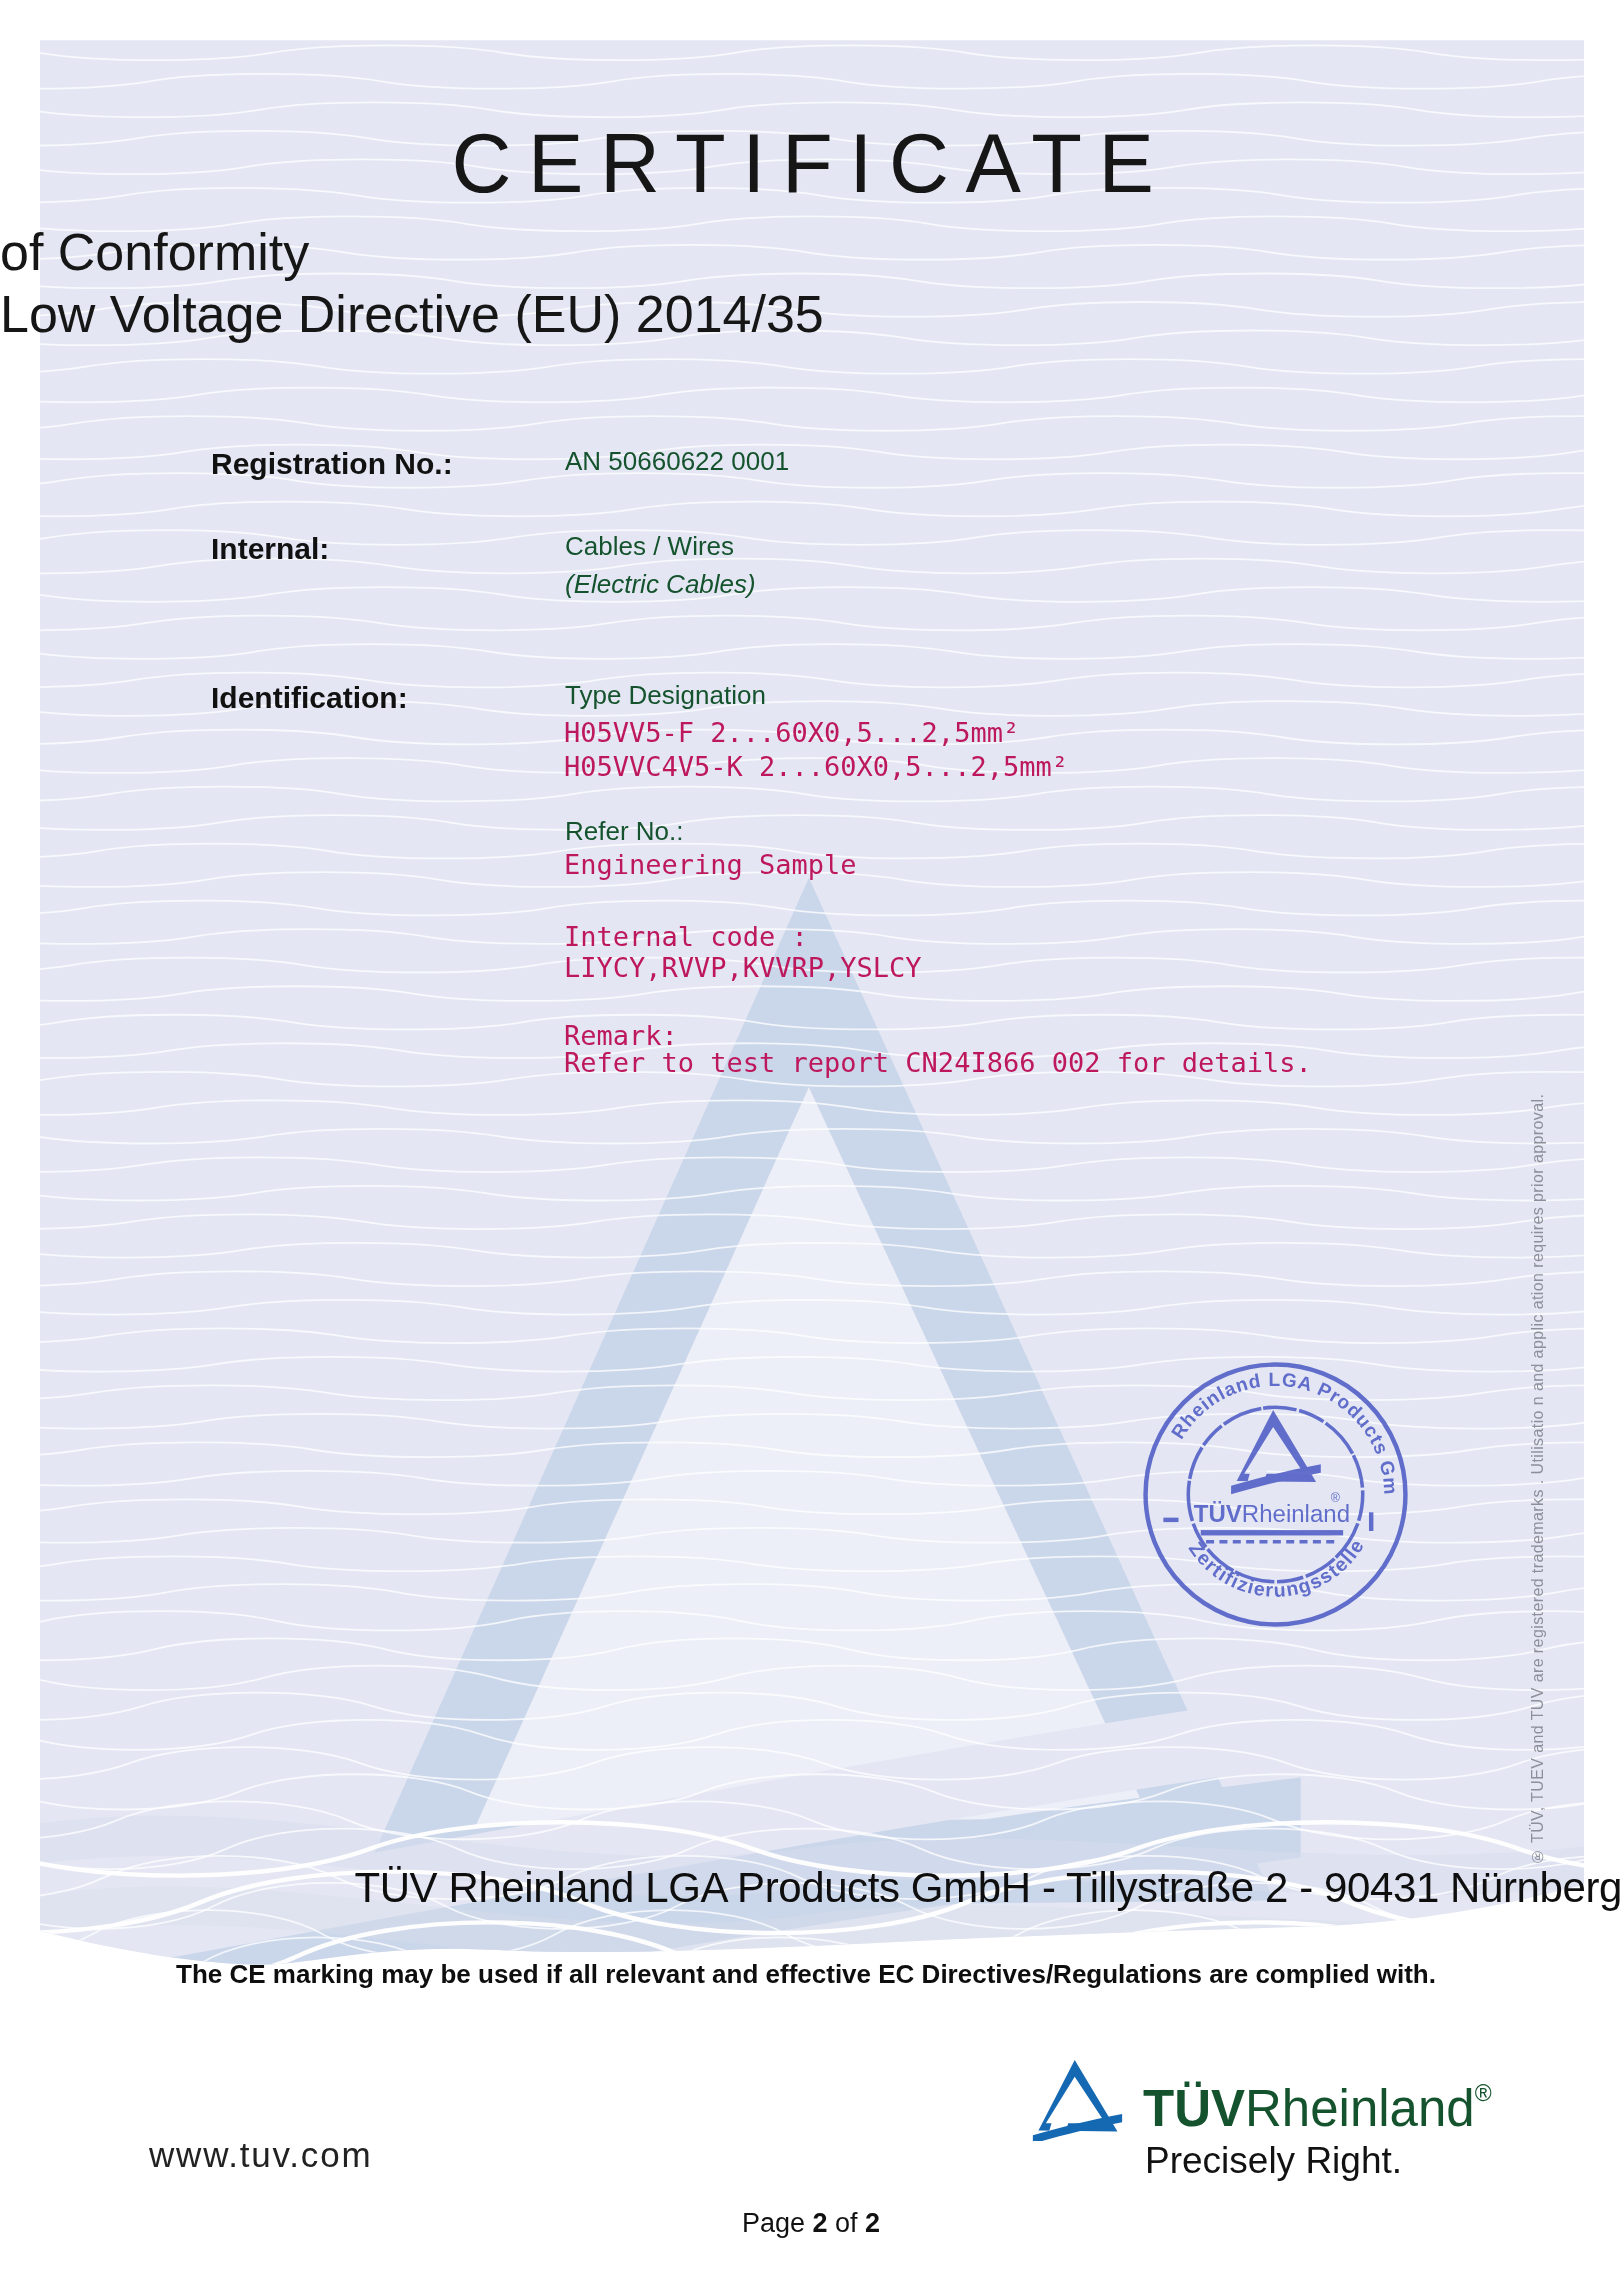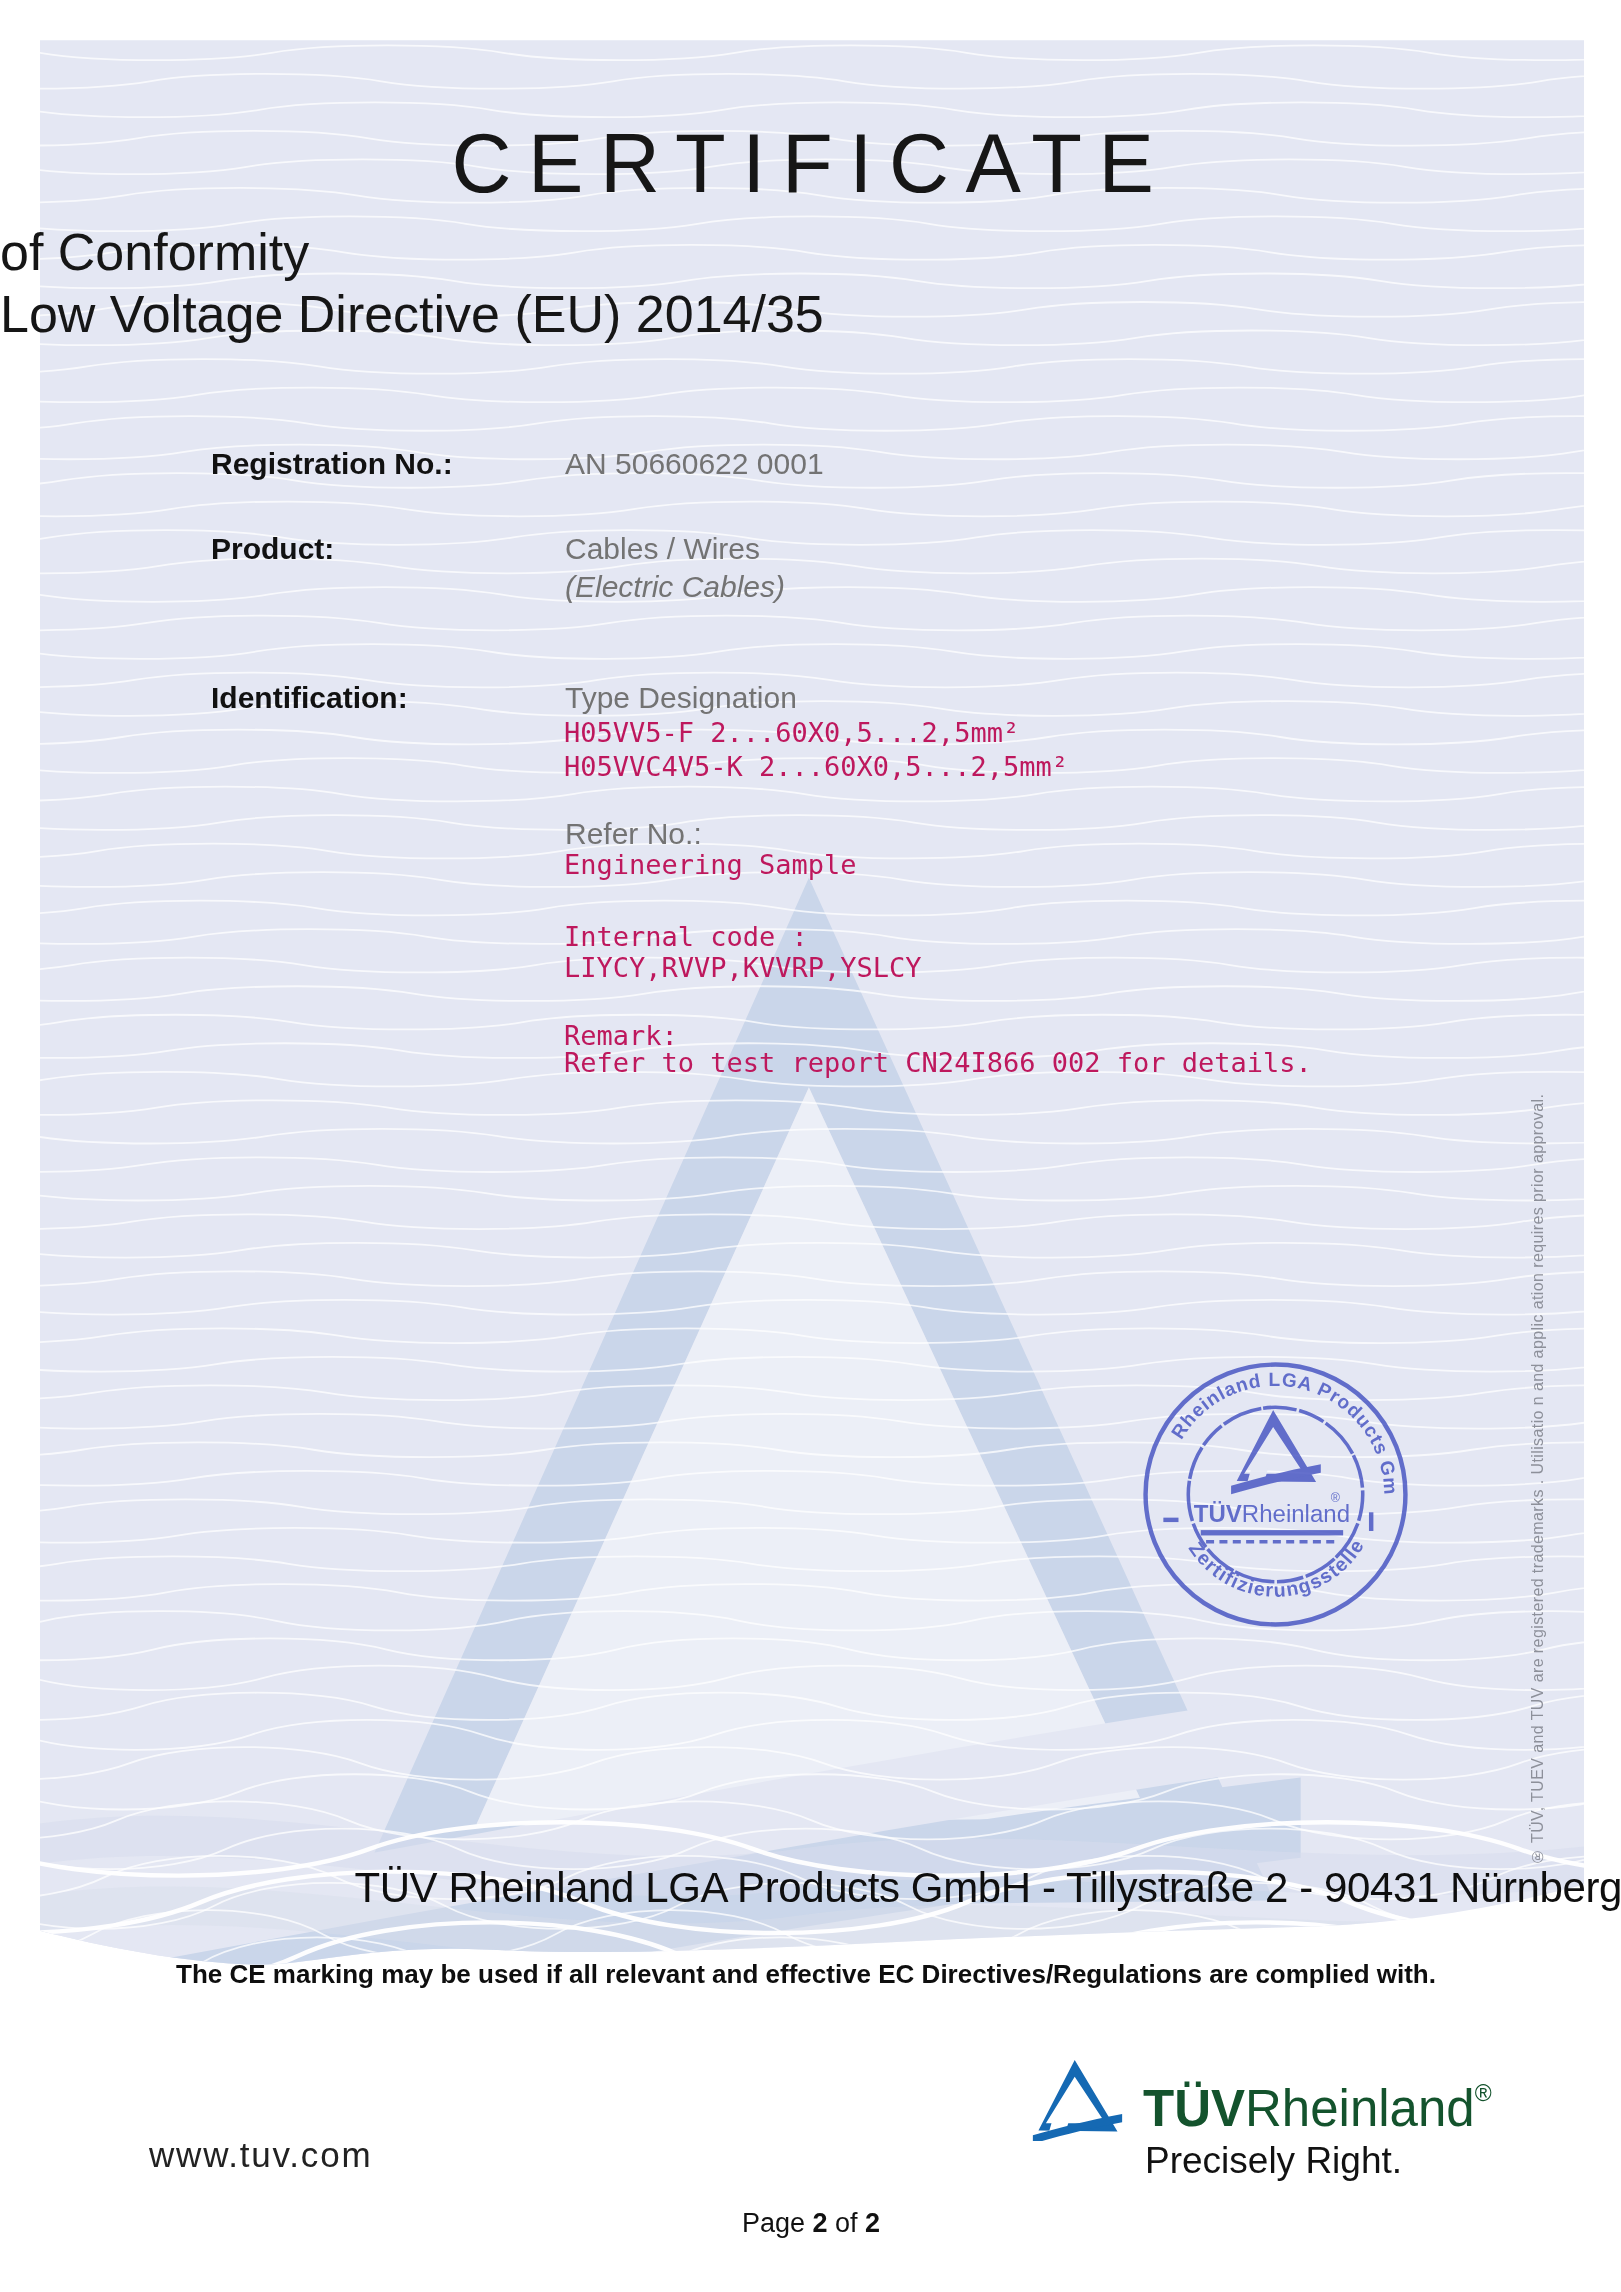--- a/index.html
+++ b/index.html
@@ -4,21 +4,21 @@
 <style>
   html,body{margin:0;padding:0;background:#fff;}
   .page{position:relative;width:1622px;height:2293px;background:#ffffff;overflow:hidden;
         font-family:"Liberation Sans",sans-serif;color:#1a1a1a;border-radius:6px;}
   .abs{position:absolute;}
   svg{display:block;}
   .title{top:118px;left:0;width:1622px;text-align:center;font-size:83px;line-height:1.1;
          letter-spacing:0.2em;font-weight:500;color:#161616;}
   .subtitle{left:0;width:1622px;text-align:left;font-size:52px;line-height:1.2;color:#161616;}
   .lbl{left:211px;font-size:30px;font-weight:bold;line-height:1.15;color:#111;}
-  .val{left:565px;font-size:30px;line-height:1.15;color:#737373;}
+  .val{left:565px;font-size:26px;line-height:1.15;color:#14532d;}
   .val-italic{font-style:italic;}
   .mono{left:564px;font-family:"DejaVu Sans Mono",monospace;font-size:27px;line-height:1.15;color:#be185d;}
   .addr{top:1864px;left:0;width:1622px;text-align:right;font-size:42px;font-weight:normal;color:#0e0e0e;letter-spacing:-0.4px;}
   .ce{top:1959px;left:0;width:1612px;text-align:center;font-size:26px;font-weight:bold;color:#0e0e0e;}
   .side-note{left:1529px;top:1147px;height:718px;writing-mode:vertical-rl;transform:rotate(180deg);
              font-size:16px;letter-spacing:0.4px;color:#8d909a;white-space:nowrap;}
   .brand-line{left:1143px;top:2082px;font-size:51px;line-height:1.0;color:#14532d;white-space:nowrap;}
   .brand-line .b{font-weight:bold;}
   .brand-line .reg{font-size:23px;vertical-align:25px;}
   .tagline{left:1145px;top:2140px;font-size:37px;color:#121212;}
@@ -128,21 +128,21 @@
     </g>
   </svg>
 
   <div class="abs title">CERTIFICATE</div>
   <div class="abs subtitle" style="top:221px;">of Conformity</div>
   <div class="abs subtitle" style="top:283px;">Low Voltage Directive (EU) 2014/35</div>
 
   <div class="abs lbl" style="top:447px;">Registration No.:</div>
   <div class="abs val" style="top:447px;">AN 50660622 0001</div>
 
-  <div class="abs lbl" style="top:532px;">Product:</div>
+  <div class="abs lbl" style="top:532px;">Internal:</div>
   <div class="abs val" style="top:532px;">Cables / Wires</div>
   <div class="abs val val-italic" style="top:570px;">(Electric Cables)</div>
 
   <div class="abs lbl" style="top:681px;">Identification:</div>
   <div class="abs val" style="top:681px;">Type Designation</div>
   <div class="abs mono" style="top:717px;">H05VV5-F 2...60X0,5...2,5mm²</div>
   <div class="abs mono" style="top:751px;">H05VVC4V5-K 2...60X0,5...2,5mm²</div>
 
   <div class="abs val" style="top:817px;">Refer No.:</div>
   <div class="abs mono" style="top:849px;">Engineering Sample</div>

